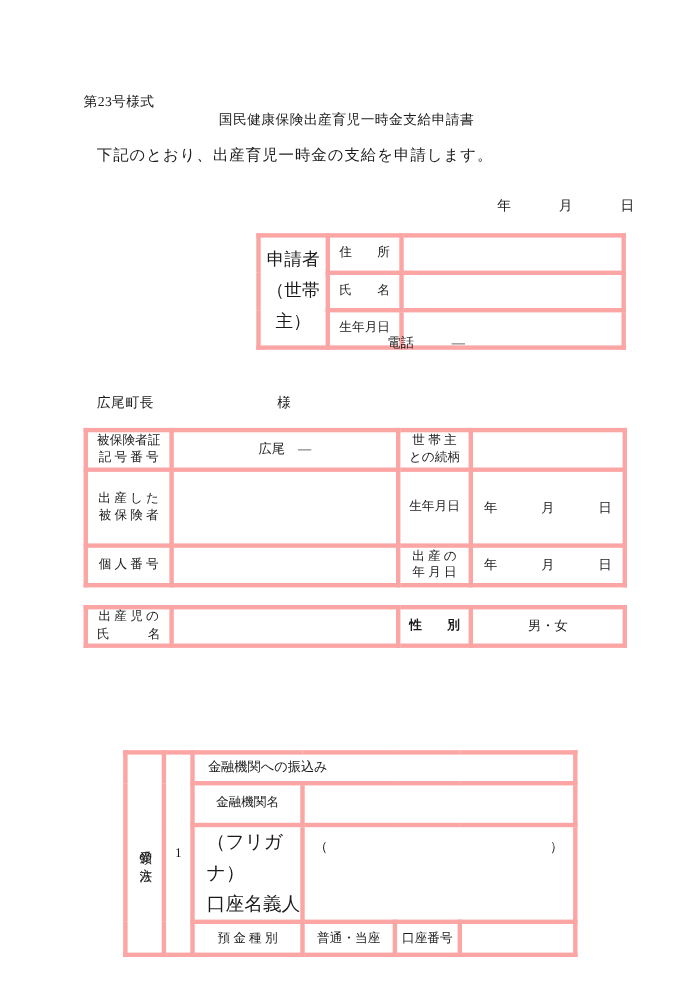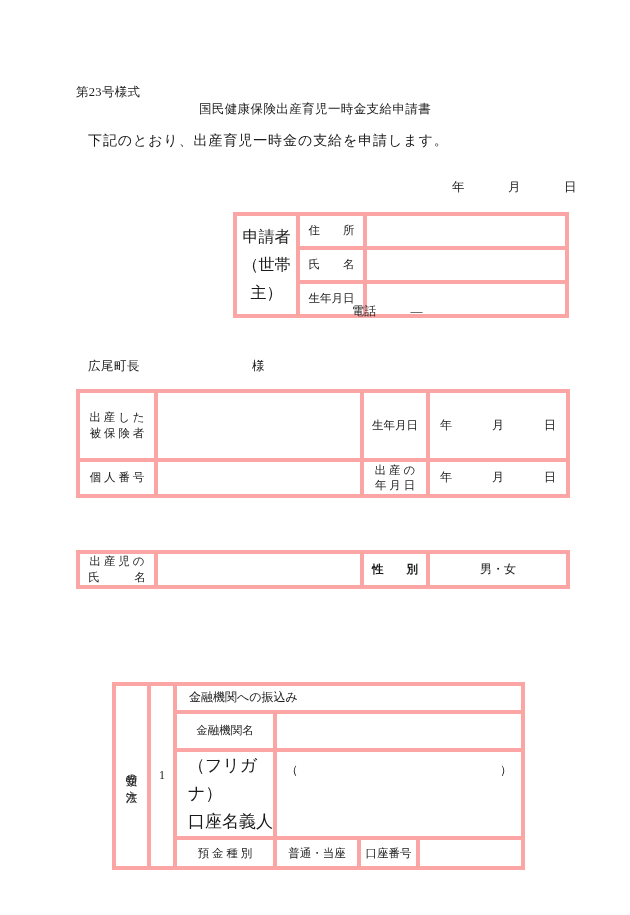--- a/index.html
+++ b/index.html
@@ -190,20 +190,32 @@
   <div class="abs" id="phone-line">
     <span>電話</span><span style="display:inline-block;width:34px"></span><span>―</span>
   </div>
 
   <div class="abs" id="mayor-line">
     <span>広尾町長</span><span class="gap"></span><span>様</span>
   </div>
 
   <table class="frm abs" id="insured-table">
     <tbody>
+        <tr class="r-short">
+      <td class="lc lbl">
+        <div>被保険者証</div>
+        <div>記 号 番 号</div>
+      </td>
+      <td class="mc pad-l">広尾　―</td>
+      <td class="nc lbl">
+        <div>世 帯 主</div>
+        <div>との続柄</div>
+      </td>
+      <td class="vc"></td>
+    </tr>
     <tr class="r-tall">
       <td class="lc lbl">
         <div>出 産 し た</div>
         <div>被 保 険 者</div>
       </td>
       <td class="mc"></td>
       <td class="nc lbl">生年月日</td>
       <td class="vc ymd">
         <span>年</span><span class="g1"></span><span>月</span><span class="g1"></span><span>日</span>
       </td>

